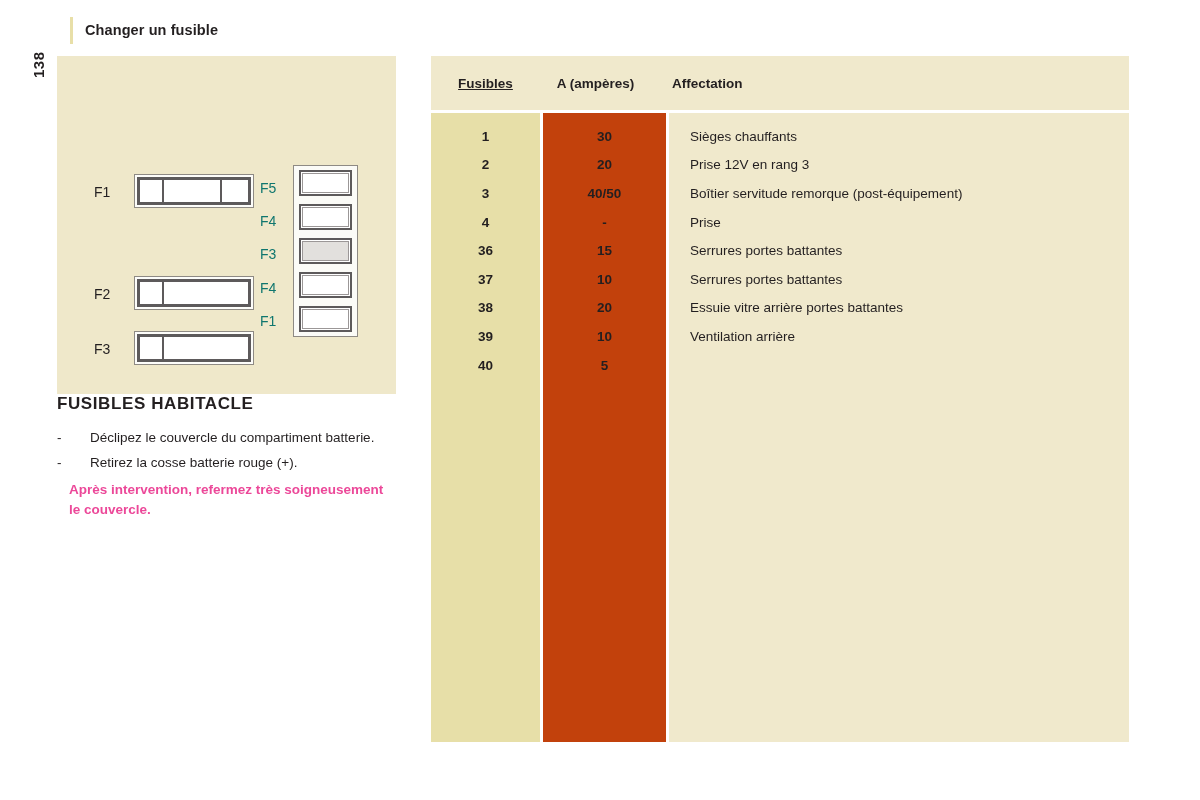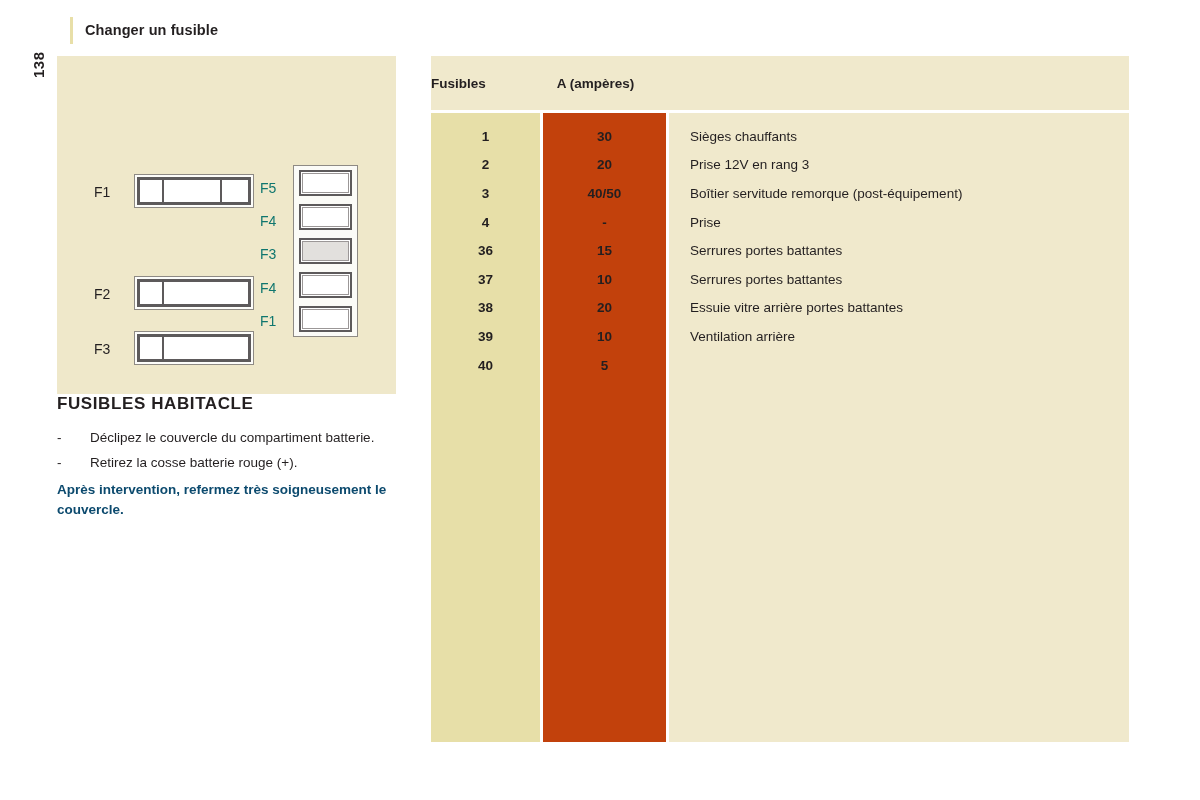--- a/index.html
+++ b/index.html
@@ -140,38 +140,39 @@
     color: #231f20;
     line-height: 19px;
     margin-bottom: 6px;
   }
   .bullet-dash { width: 33px; flex: 0 0 33px; }
   .bullet-text { flex: 1; }
   .note {
     margin-top: 8px;
     font-size: 13.5px;
     font-weight: 700;
-    color: #0c4a6e;
+    color: #ec4899;
     line-height: 20px;
+    margin-left: 12px;
   }
 
   
   .table-wrap {
     position: absolute;
     left: 431px;
     top: 56px;
     width: 698px;
   }
   .tbl-header {
     display: flex;
     height: 54px;
     align-items: center;
     background: #f0e9cc;
   }
-  .tbl-header .th-fusibles { width: 109px; text-align: left; }
+  .tbl-header .th-fusibles { width: 109px; text-align: center; text-decoration: underline; }
   .tbl-header .th-amperes  { width: 111px; text-align: center; }
   .tbl-header .th-affect   { flex: 1; padding-left: 21px; }
   .tbl-header span {
     font-size: 13.5px;
     font-weight: 700;
     color: #231f20;
   }
 
   .tbl-body {
     display: flex;
@@ -279,20 +280,21 @@
   </div>
 
   <div class="note">Après intervention, refermez très soigneusement le couvercle.</div>
 </div>
 
 <div class="table-wrap">
 
   <div class="tbl-header">
     <span class="th-fusibles">Fusibles</span>
     <span class="th-amperes">A (ampères)</span>
+    <span class="th-affect">Affectation</span>
   </div>
 
   <div class="tbl-body">
     <div class="col-fusibles" id="colFusibles">
         <div class="cell">1</div>
         <div class="cell">2</div>
         <div class="cell">3</div>
         <div class="cell">4</div>
         <div class="cell">36</div>
         <div class="cell">37</div>

